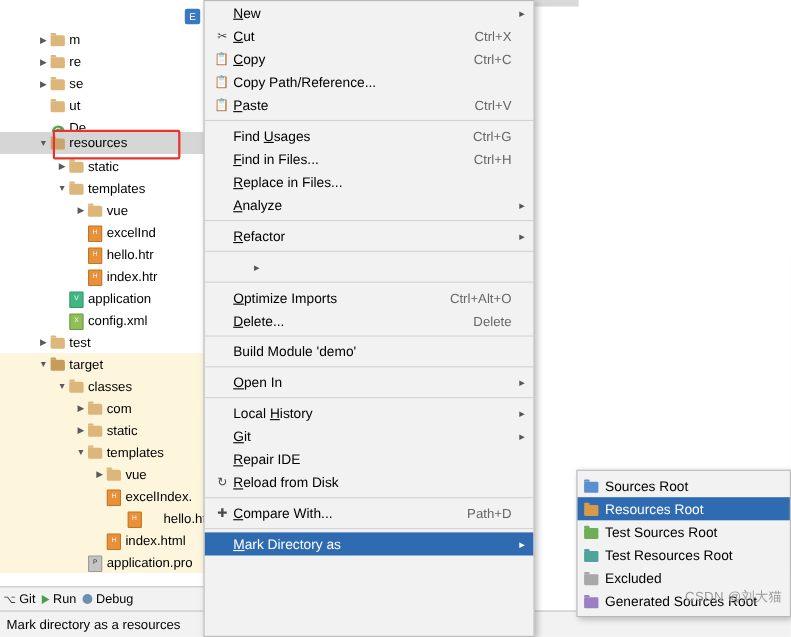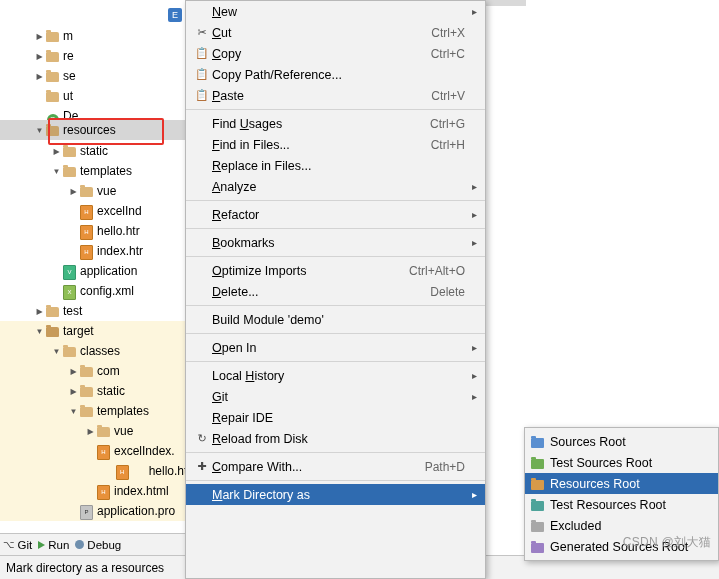--- a/index.html
+++ b/index.html
@@ -536,21 +536,20 @@
         <div class="sep"></div>
         <div class="mi">
           <span class="m-ico"></span>
           <span class="m-lbl"><span class="u">R</span>efactor</span>
           <span class="m-key"></span>
           <span class="m-arrow">▸</span>
         </div>
         <div class="sep"></div>
         <div class="mi">
           <span class="m-ico"></span>
-          <span class="m-lbl"><span class="u">B</span>ookmarks</span>
           <span class="m-key"></span>
           <span class="m-arrow">▸</span>
         </div>
         <div class="sep"></div>
         <div class="mi">
           <span class="m-ico"></span>
           <span class="m-lbl"><span class="u">O</span>ptimize Imports</span>
           <span class="m-key">Ctrl+Alt+O</span>
           <span class="m-arrow"></span>
         </div>
@@ -615,28 +614,28 @@
         </div>
       </div>
   </div>
 
   <div class="submenu">
     <div id="submenu-items">
         <div class="smi">
           <span class="sq blue"></span>
           <span>Sources Root</span>
         </div>
+        <div class="smi sel">
+          <span class="sq orange"></span>
+          <span>Resources Root</span>
+        </div>
         <div class="smi">
           <span class="sq green"></span>
           <span>Test Sources Root</span>
         </div>
-        <div class="smi sel">
-          <span class="sq orange"></span>
-          <span>Resources Root</span>
-        </div>
         <div class="smi">
           <span class="sq teal"></span>
           <span>Test Resources Root</span>
         </div>
         <div class="smi">
           <span class="sq gray"></span>
           <span>Excluded</span>
         </div>
         <div class="smi">
           <span class="sq violet"></span>

